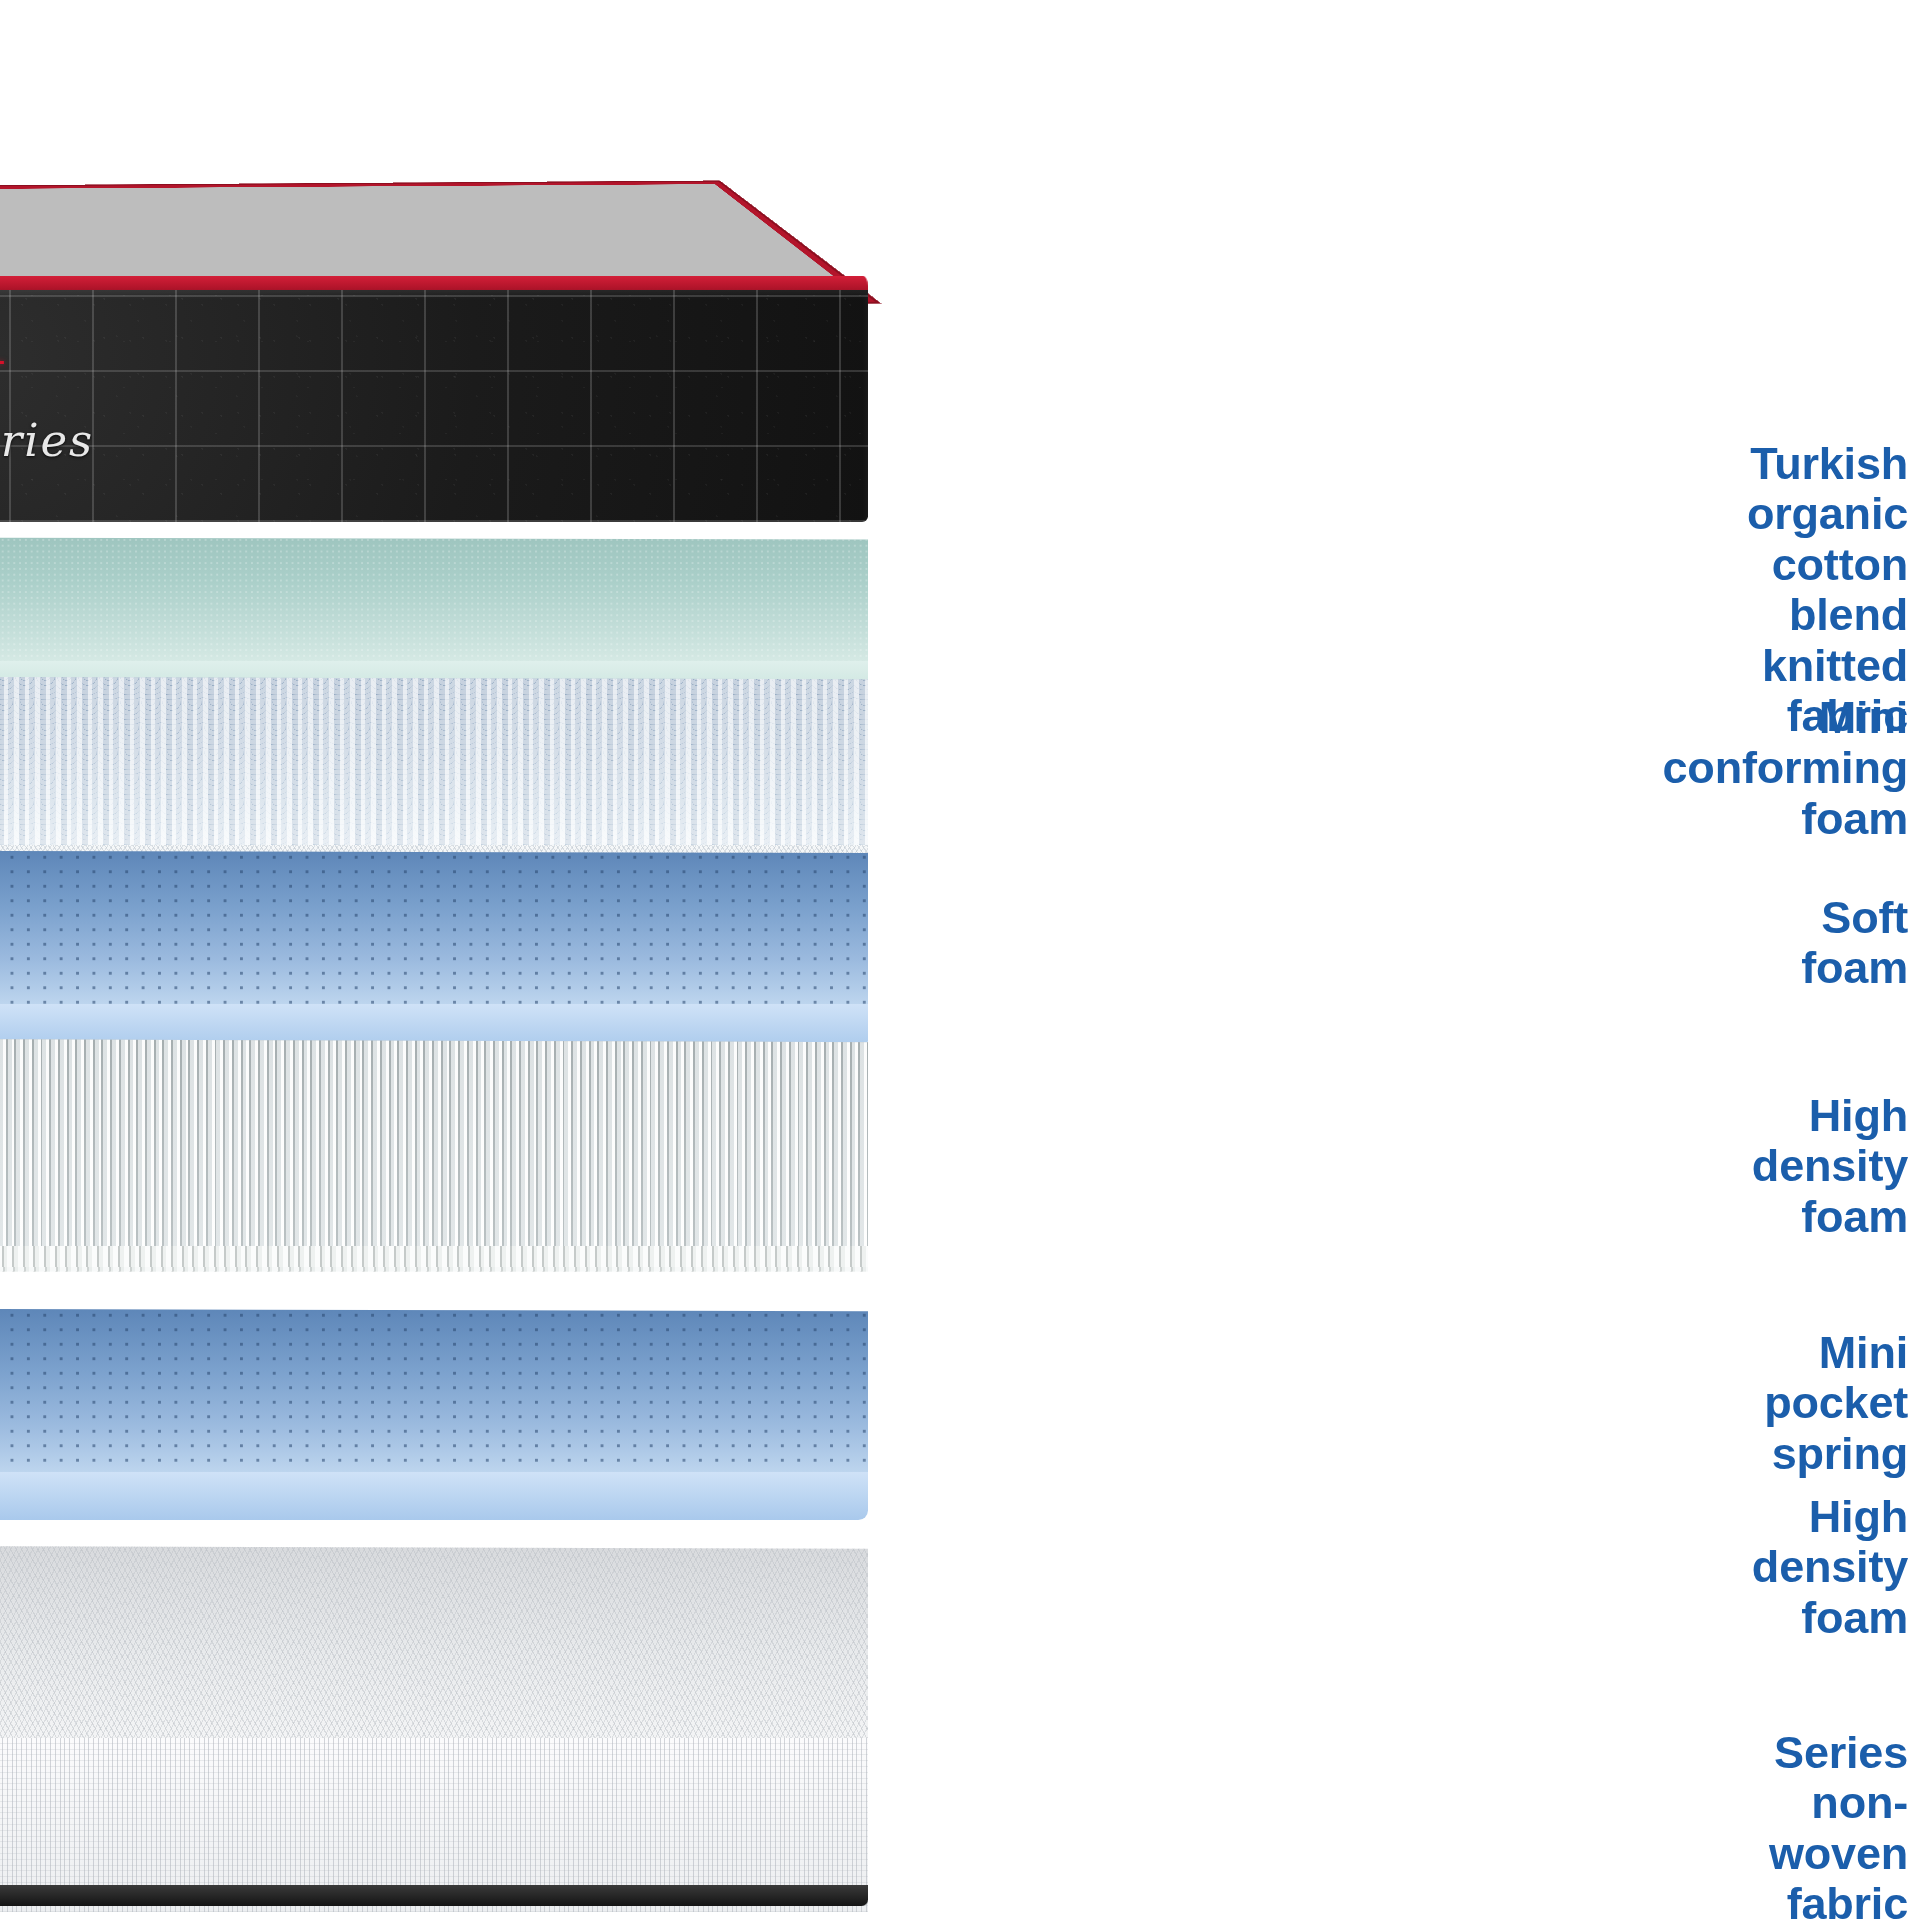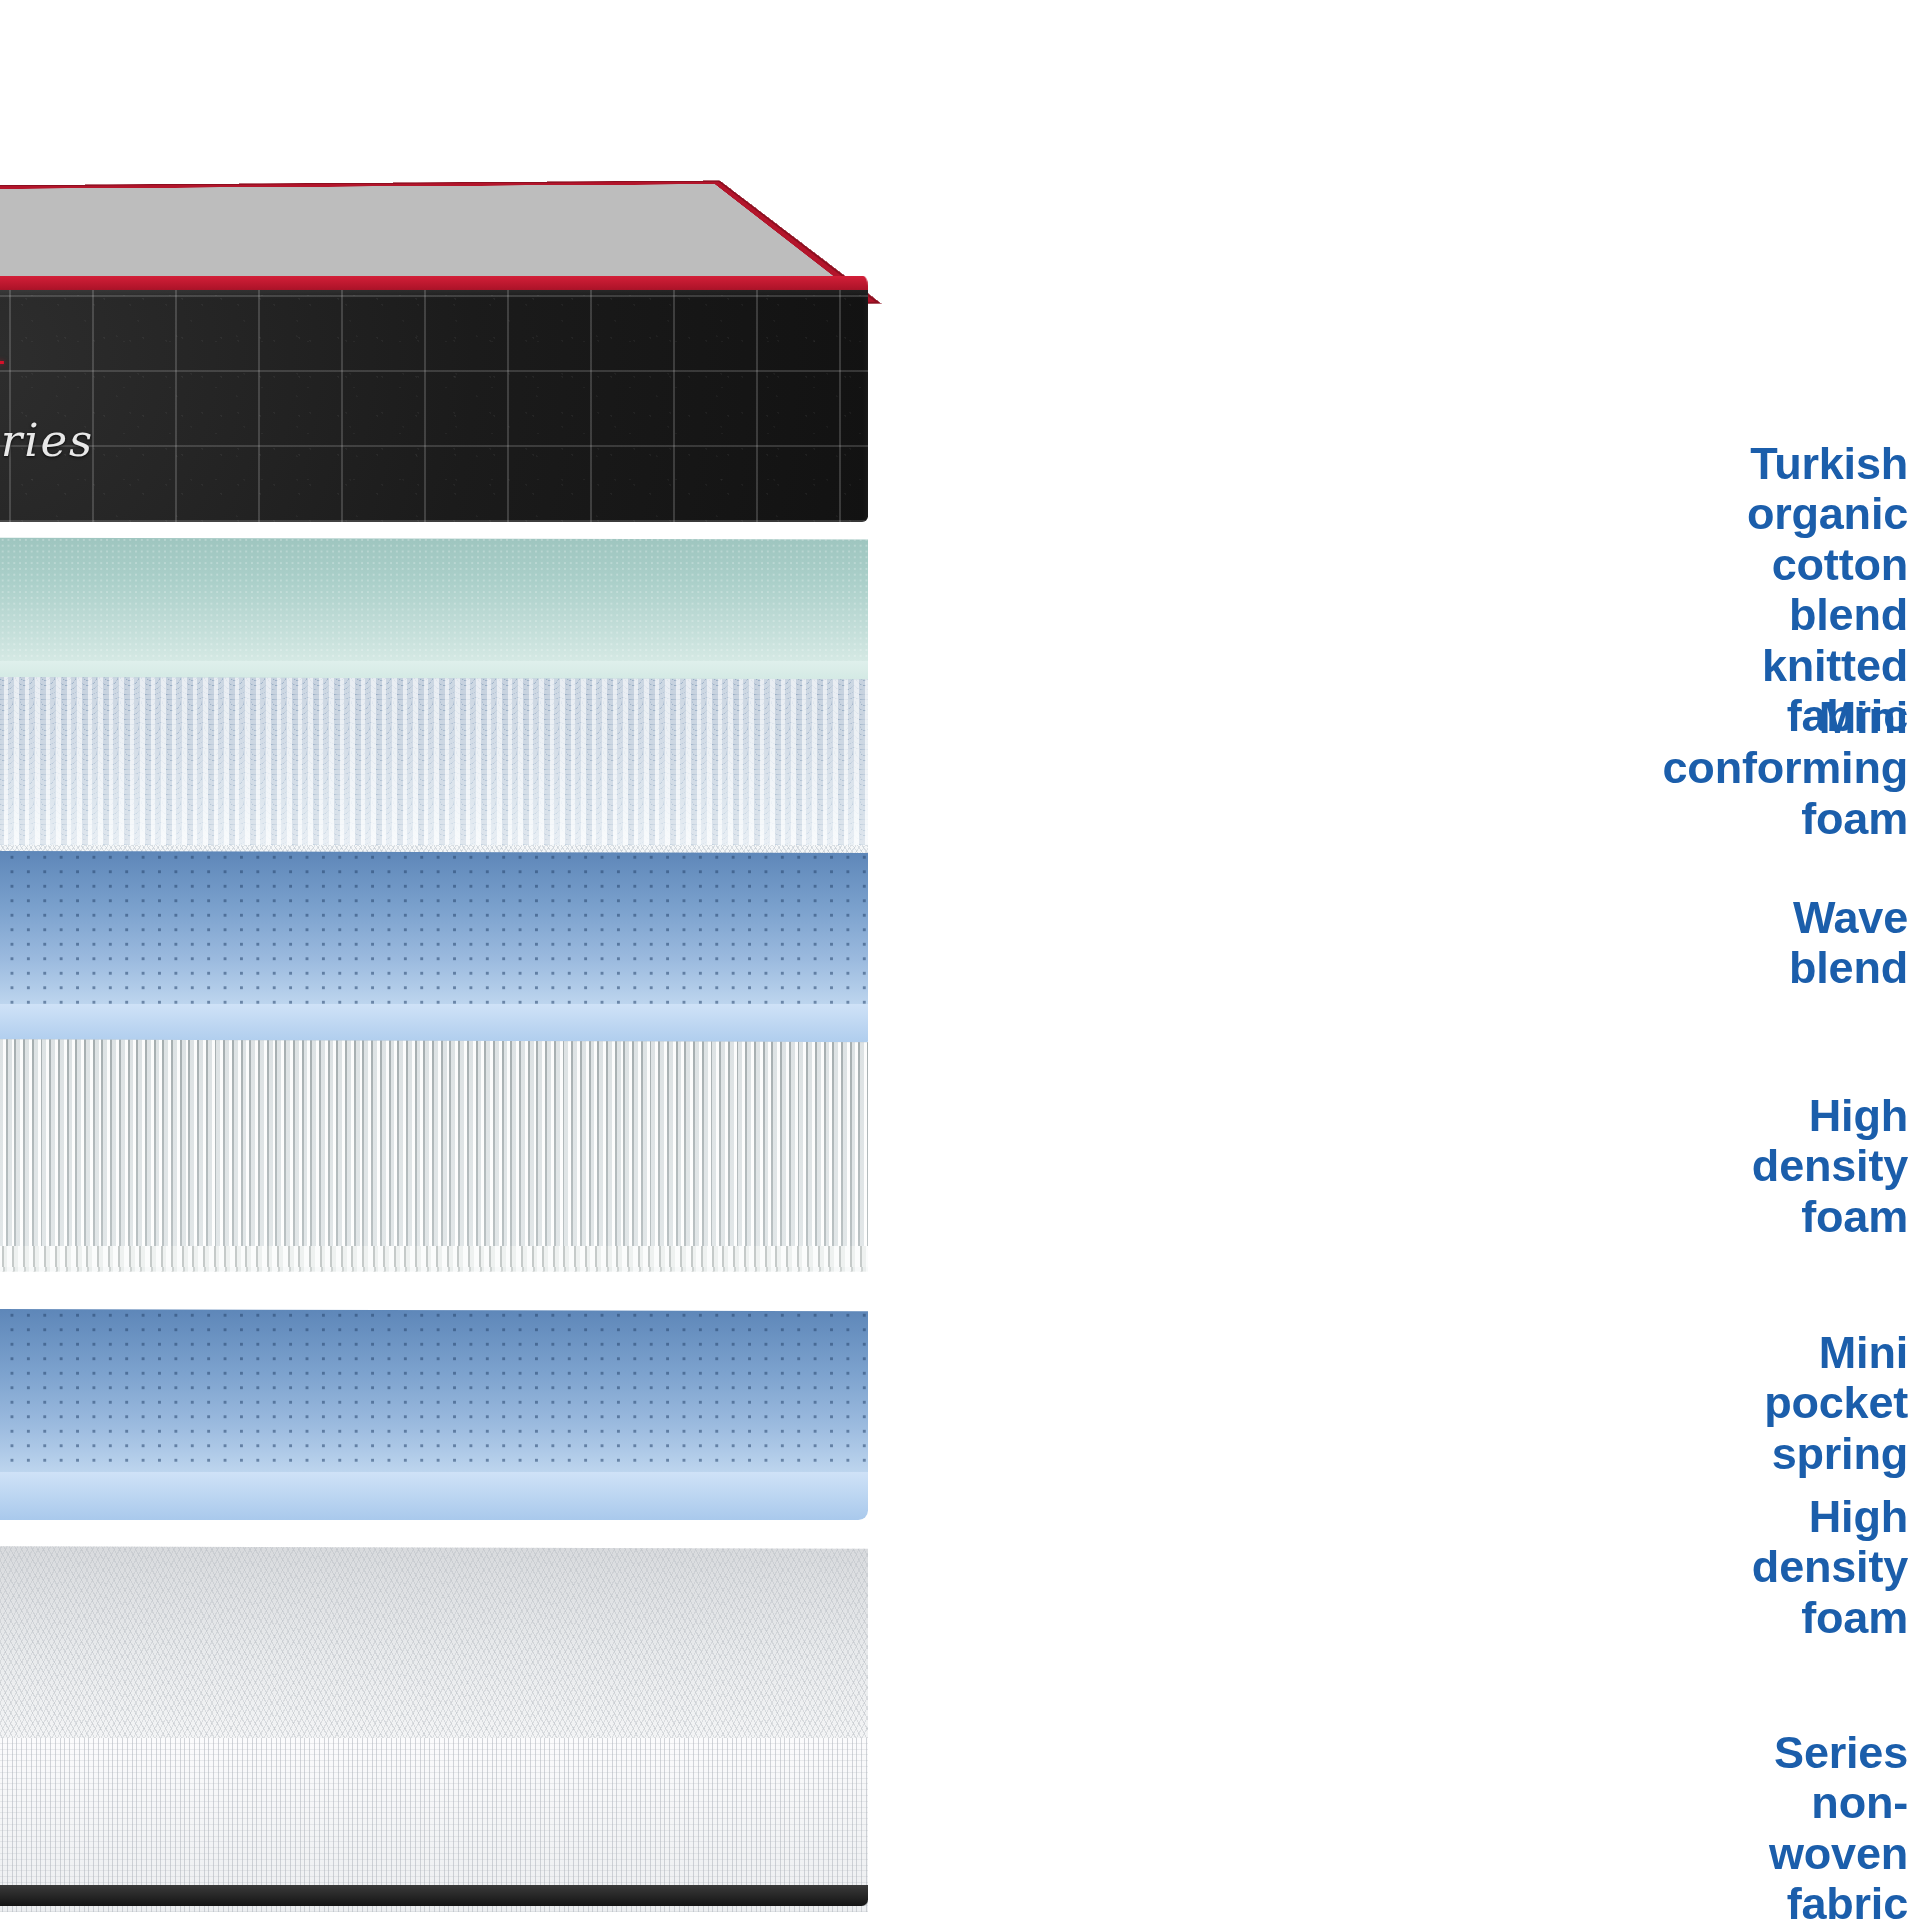--- a/index.html
+++ b/index.html
@@ -231,21 +231,21 @@
 blend knitted fabric</div>
   </div>
 
   <div class="callout">
 
     <div class="callout-label" style="top:693px;">Mini conforming foam</div>
   </div>
 
   <div class="callout">
 
-    <div class="callout-label" style="top:893px;">Wave blend</div>
+    <div class="callout-label" style="top:893px;">Soft foam</div>
   </div>
 
   <div class="callout">
 
     <div class="callout-label" style="top:1091px;">High density foam</div>
   </div>
 
   <div class="callout">
 
     <div class="callout-label" style="top:1328px;">Mini pocket spring</div>

